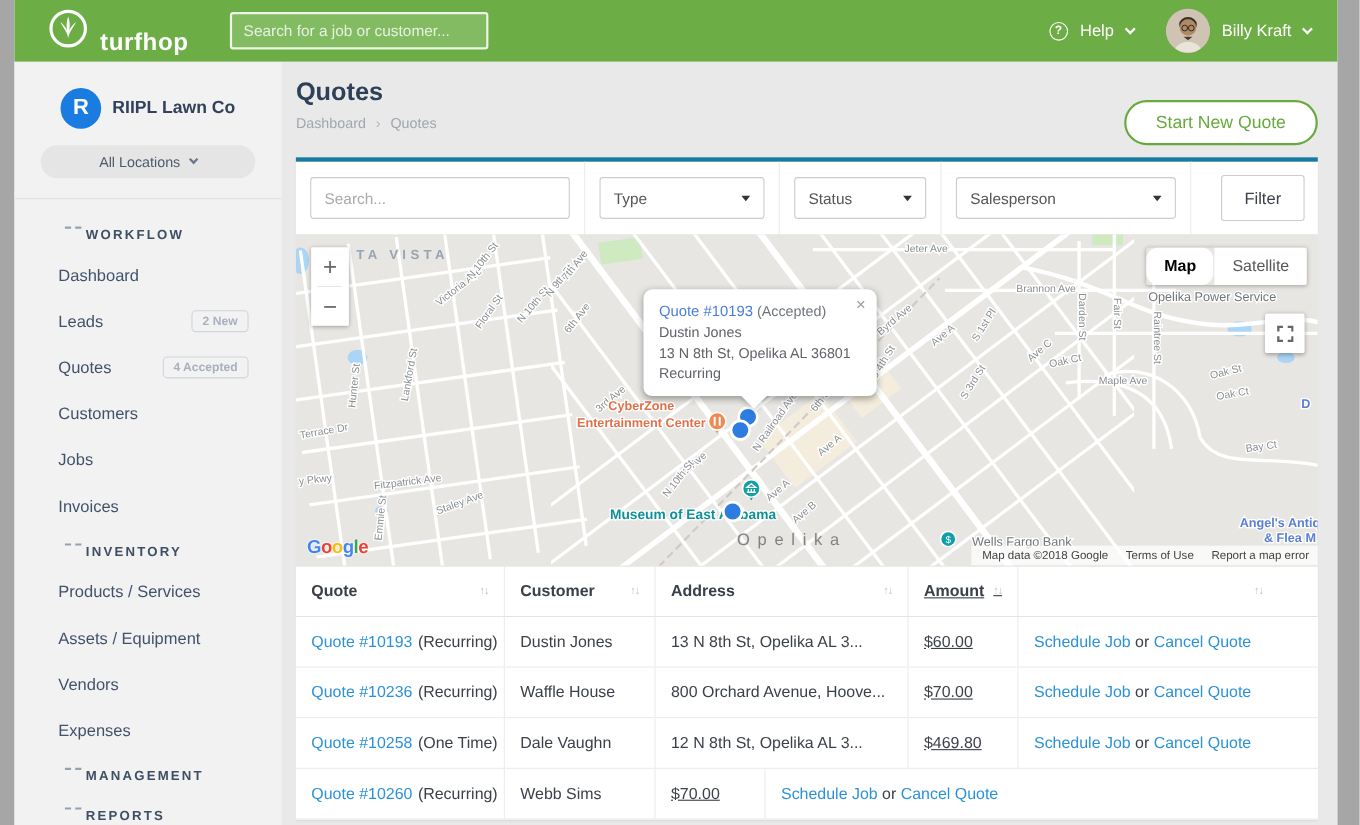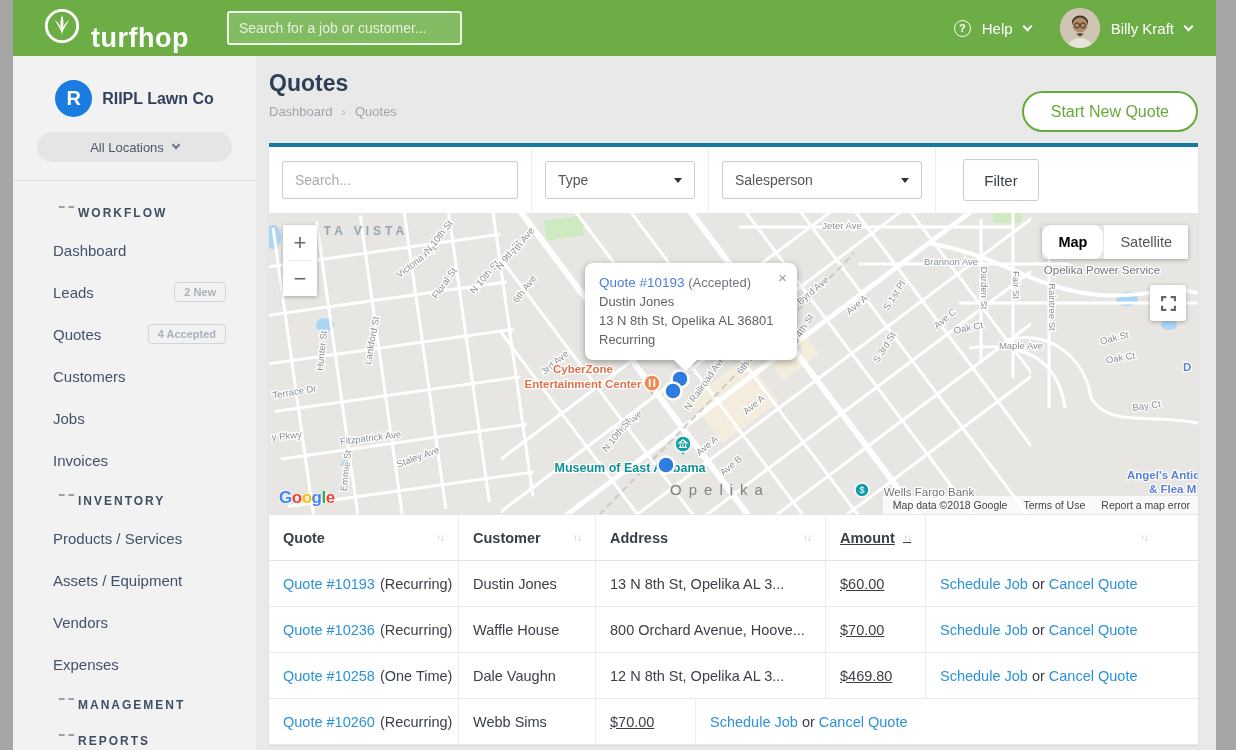--- a/index.html
+++ b/index.html
@@ -7,21 +7,21 @@
   body {
     background:#a6a6a6;
     font-family:"Liberation Sans","DejaVu Sans",sans-serif;
     position:relative; overflow:hidden;
   }
   #app { position:absolute; left:13px; top:0; width:1203px; height:750px; background:#e9e9e9; overflow:hidden; }
 
   
   .topbar { height:56px; background:#6cae45; display:flex; align-items:center; position:relative; z-index:5; }
   .brand { display:flex; align-items:center; gap:10px; margin-left:30px; }
-  .brand-name { color:#fff; font-size:27px; font-weight:bold; letter-spacing:.5px;margin-top:20px; }
+  .brand-name { color:#fff; font-size:22px; font-weight:bold; letter-spacing:.5px;margin-top:20px; }
   .top-search { margin-left:38px; width:235px; height:34px; background:rgba(255,255,255,.16);
     border:2px solid rgba(255,255,255,.85); border-radius:3px; color:#fff; padding:0 10px; font-size:14px; outline:none; }
   .top-search::placeholder { color:rgba(255,255,255,.8); }
   .top-right { margin-left:auto; margin-right:24px; display:flex; align-items:center; gap:11px; color:#fff; font-size:15px; }
   .help-icon { width:17px; height:17px; border:1.5px solid #fff; border-radius:50%; display:inline-flex;
     align-items:center; justify-content:center; font-size:11px; font-weight:bold; }
   .chev { display:inline-block; width:7px; height:7px; border-right:2px solid #fff; border-bottom:2px solid #fff;
     transform:rotate(45deg); margin-top:-4px; }
   .avatar { width:40px; height:40px; border-radius:50%; overflow:hidden; margin-left:18px; background:#cfc3b4; flex:none; }
 
@@ -242,20 +242,26 @@
 
     <div class="card">
 
       <div class="filterbar">
         <div class="fgroup">
           <input class="f-search" placeholder="Search..." style="">
         </div>
         <div class="fgroup">
           <div class="fselect sel-type">
             <span>Type</span>
+            <span class="caret"></span>
+          </div>
+        </div>
+        <div class="fgroup">
+          <div class="fselect sel-status">
+            <span>Status</span>
             <span class="caret"></span>
           </div>
         </div>
         <div class="fgroup">
           <div class="fselect sel-sales">
             <span>Salesperson</span>
             <span class="caret"></span>
           </div>
         </div>
         <div class="fgroup last">

